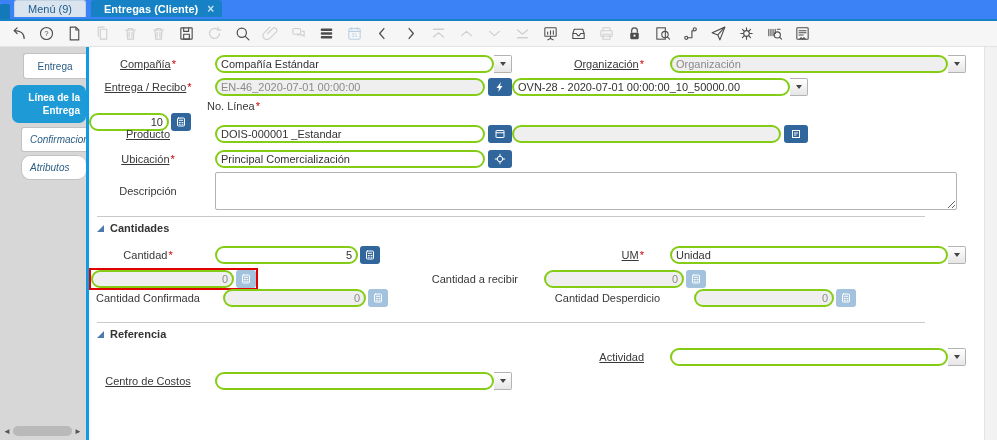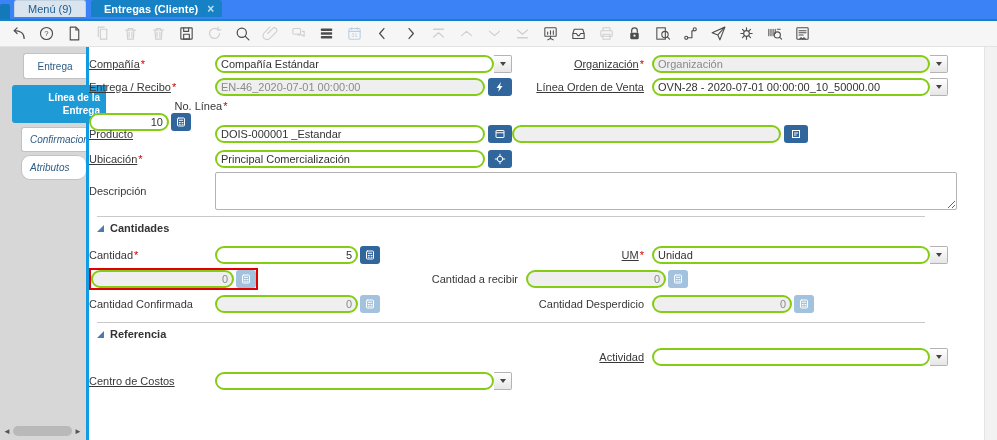--- a/index.html
+++ b/index.html
@@ -38,23 +38,23 @@
   .stab.c2{top:108px;}
   .hscroll{position:absolute;left:2px;bottom:3px;width:81px;height:12px;display:flex;align-items:center;}
   .harrow{font-size:8px;color:#555;width:10px;text-align:center;flex:none;}
   .hthumb{height:10px;flex:1;background:#b9b9b9;border-radius:5px;margin:0 1px;}
 
   
   .vscroll{position:absolute;right:0;top:47px;width:13px;height:393px;background:#f2f2f2;border-left:1px solid #e4e4e4;box-sizing:border-box;}
 
   
   .row{position:absolute;left:89px;height:20px;display:flex;align-items:center;}
-  .lblL{width:118px;text-align:left;padding-right:8px;flex:none;line-height:1.15;}
+  .lblL{width:118px;text-align:center;padding-right:8px;flex:none;line-height:1.15;}
   .fldL{width:297px;flex:none;display:flex;align-items:center;height:18px;}
-  .lblR{width:132px;text-align:right;padding-right:8px;flex:none;line-height:1.15;}
+  .lblR{width:132px;text-align:right;padding-right:26px;flex:none;line-height:1.15;}
   .fldR{width:296px;flex:none;display:flex;align-items:center;height:18px;}
   .lbl-link{text-decoration:underline;}
   .req{color:#cc0000;margin-left:1px;}
 
   .inp{flex:1;min-width:0;height:18px;box-sizing:border-box;border:2px solid #84cc16;border-radius:9px;
        background:#fff;color:#333;font-family:"Liberation Sans",sans-serif;font-size:11px;padding:0 4px;}
   .inp.ro{background:#efefef;color:#8a8a8a;}
   .inp.num{text-align:right;flex:none;}
   .combo-btn{width:18px;height:18px;flex:none;box-sizing:border-box;border:1px solid #b3b3b3;border-left:none;
              border-radius:0 2px 2px 0;background:linear-gradient(#ffffff,#e6e6e6);
@@ -432,21 +432,21 @@
       <svg>
         <use href="#i-custom"></use>
       </svg>
     </span>
 </div>
 
 <div class="sidebar">
   <div class="stab lvl1" style="width:63px;">
     <span>Entrega</span>
   </div>
-  <div class="stab sel" style="width:94px;">
+  <div class="stab sel" style="width:74px;border-radius:7px;">
     <span>Línea de la Entrega</span>
   </div>
   <div class="stab lvl3 c1" style="width:65px;">
     <span>Confirmacion</span>
   </div>
   <div class="stab lvl3 c2" style="width:65px;border-radius:9px;">
     <span>Atributos</span>
   </div>
   <div class="hscroll">
     <span class="harrow">◄</span>
@@ -477,21 +477,20 @@
 <div class="row" style="top:77px;">
   <div class="lblL"><span class="lbl-link">Entrega / Recibo</span><span class="req">*</span></div>
   <div class="fldL">
     <input class="inp ro" readonly="" value="EN-46_2020-07-01 00:00:00" style="">
     <button class="abtn">
         <svg>
           <use href="#b-flash"></use>
         </svg>
       </button>
   </div>
-  <div class="lblR"><span class="lbl-link">Línea Orden de Venta</span></div>
   <div class="fldR">
     <input class="inp" readonly="" value="OVN-28 - 2020-07-01 00:00:00_10_50000.00" style="">
     <span class="combo-btn">
         <span class="caret"></span>
       </span>
   </div>
 </div>
 
 <div class="row" style="top:100px;flex-direction:column;">
   <div class="lblL"><span>No. Línea</span><span class="req">*</span></div>
@@ -586,21 +585,21 @@
   <div class="fldR">
     <input class="inp num ro" style="width: 140px;" readonly="" value="0">
     <button class="abtn sm dis">
         <svg>
           <use href="#b-calc"></use>
         </svg>
       </button>
   </div>
 </div>
 
-<div class="row" style="top:294px;">
+<div class="row" style="top:288px;gap:8px;">
   <div class="lblL"><span>Cantidad Confirmada</span></div>
   <div class="fldL">
     <input class="inp num ro" style="width: 143px;" readonly="" value="0">
     <button class="abtn sm dis">
         <svg>
           <use href="#b-calc"></use>
         </svg>
       </button>
   </div>
   <div class="lblR"><span>Cantidad Desperdicio</span></div>

